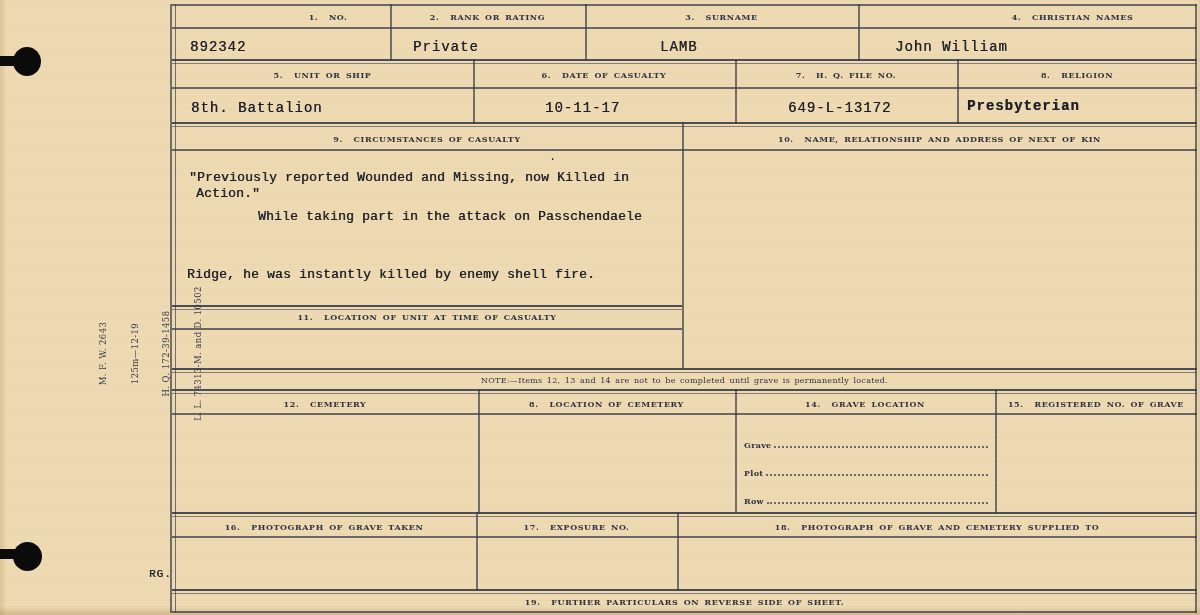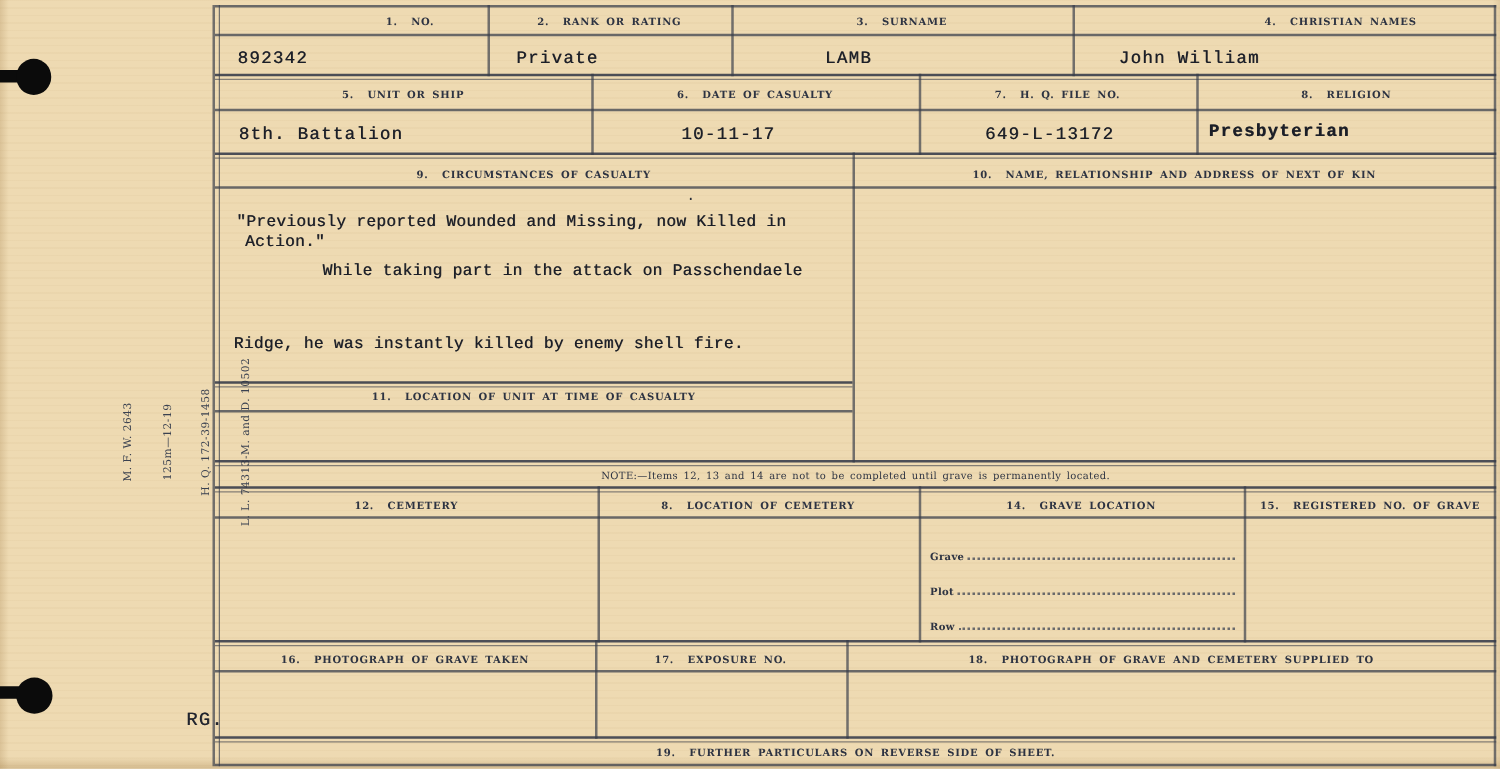--- a/index.html
+++ b/index.html
@@ -38,21 +38,21 @@
   .leader-row .leader { flex:1; border-bottom:2px dotted rgba(62,68,84,.75);
                         margin-left:3px; margin-bottom:2px; }
   
   .hole { position:absolute; background:#0b0b0b; border-radius:50%; }
   .hole-bar { position:absolute; background:#0b0b0b; }
   .stamp {
     position:absolute; width:140px; text-align:center; transform:rotate(-90deg);
     color:#3a4150; font-size:8.5px; line-height:10.5px; letter-spacing:.4px;
     white-space:pre;
   }
-  .rg { position:absolute; font-family:"Liberation Mono", monospace; font-size:15px;
+  .rg { position:absolute; font-family:"Liberation Mono", monospace; font-size:11px;
         color:#20242e; letter-spacing:1px; text-shadow:.4px 0 0 rgba(25,28,38,.7); }
   .stray { position:absolute; font-family:"Liberation Mono", monospace; font-size:12px; color:#2a2e3a; }
 </style>
 </head>
 <body>
 
 <div class="page">
 
   <div class="hole-bar" style="left:0;top:56;top:56px;width:19px;height:10px;"></div>
   <div class="hole" style="left:13px;top:47px;width:28px;height:29px;"></div>

